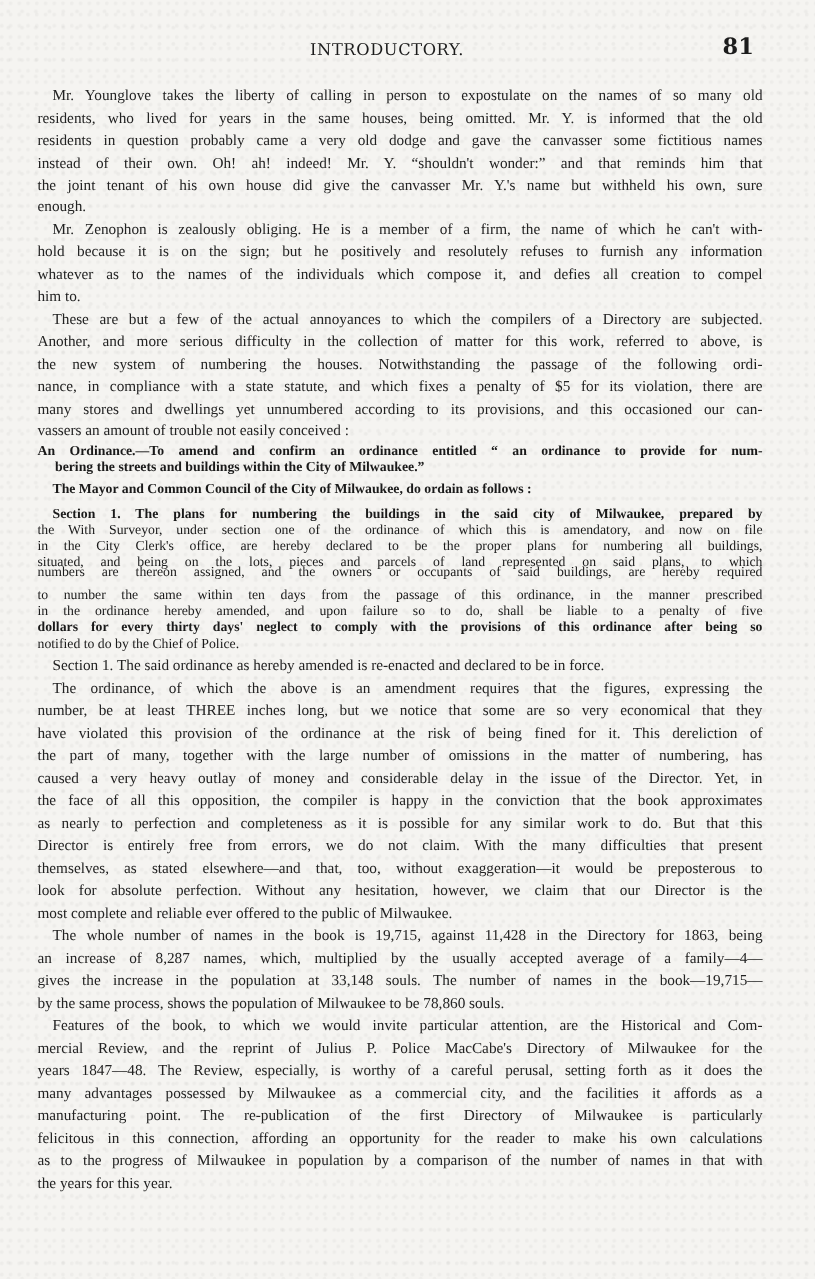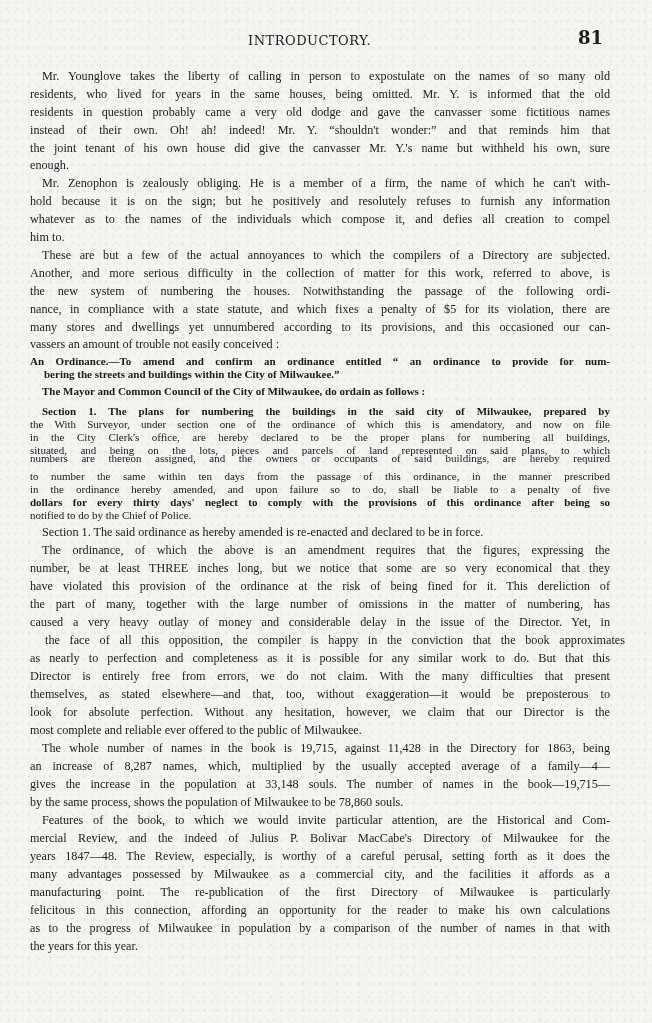--- a/index.html
+++ b/index.html
@@ -105,38 +105,38 @@
     <div>
       <div class="line last" style="left:42px;top:524px;width:568px">Section 1. The said ordinance as hereby amended is re-enacted and declared to be in force.</div>
     </div>
 
     <div>
       <div class="line" style="left:42px;top:542px;width:568px">The ordinance, of which the above is an amendment requires that the figures, expressing the</div>
       <div class="line" style="left:30px;top:560px;width:580px">number, be at least THREE inches long, but we notice that some are so very economical that they</div>
       <div class="line" style="left:30px;top:578px;width:580px">have violated this provision of the ordinance at the risk of being fined for it. This dereliction of</div>
       <div class="line" style="left:30px;top:596px;width:580px">the part of many, together with the large number of omissions in the matter of numbering, has</div>
       <div class="line" style="left:30px;top:614px;width:580px">caused a very heavy outlay of money and considerable delay in the issue of the Director. Yet, in</div>
-      <div class="line" style="left:45px;top:632px;width:580px">the face of all this opposition, the compiler is happy in the conviction that the book approximates</div>
+      <div class="line" style="left:30px;top:632px;width:580px">the face of all this opposition, the compiler is happy in the conviction that the book approximates</div>
       <div class="line" style="left:30px;top:650px;width:580px">as nearly to perfection and completeness as it is possible for any similar work to do. But that this</div>
       <div class="line" style="left:30px;top:668px;width:580px">Director is entirely free from errors, we do not claim. With the many difficulties that present</div>
       <div class="line" style="left:30px;top:686px;width:580px">themselves, as stated elsewhere—and that, too, without exaggeration—it would be preposterous to</div>
       <div class="line" style="left:30px;top:704px;width:580px">look for absolute perfection. Without any hesitation, however, we claim that our Director is the</div>
       <div class="line last" style="left:30px;top:722px;width:580px">most complete and reliable ever offered to the public of Milwaukee.</div>
     </div>
 
     <div>
       <div class="line" style="left:42px;top:740px;width:568px">The whole number of names in the book is 19,715, against 11,428 in the Directory for 1863, being</div>
       <div class="line" style="left:30px;top:758px;width:580px">an increase of 8,287 names, which, multiplied by the usually accepted average of a family—4—</div>
       <div class="line" style="left:30px;top:776px;width:580px">gives the increase in the population at 33,148 souls. The number of names in the book—19,715—</div>
       <div class="line last" style="left:30px;top:794px;width:580px">by the same process, shows the population of Milwaukee to be 78,860 souls.</div>
     </div>
 
     <div>
       <div class="line" style="left:42px;top:812px;width:568px">Features of the book, to which we would invite particular attention, are the Historical and Com-</div>
-      <div class="line" style="left:30px;top:830px;width:580px">mercial Review, and the indeed of Julius P. Bolivar MacCabe's Directory of Milwaukee for the</div>
+      <div class="line" style="left:30px;top:830px;width:580px">mercial Review, and the reprint of Julius P. Police MacCabe's Directory of Milwaukee for the</div>
       <div class="line" style="left:30px;top:848px;width:580px">years 1847—48. The Review, especially, is worthy of a careful perusal, setting forth as it does the</div>
       <div class="line" style="left:30px;top:866px;width:580px">many advantages possessed by Milwaukee as a commercial city, and the facilities it affords as a</div>
       <div class="line" style="left:30px;top:884px;width:580px">manufacturing point. The re-publication of the first Directory of Milwaukee is particularly</div>
       <div class="line" style="left:30px;top:902px;width:580px">felicitous in this connection, affording an opportunity for the reader to make his own calculations</div>
       <div class="line" style="left:30px;top:920px;width:580px">as to the progress of Milwaukee in population by a comparison of the number of names in that with</div>
       <div class="line last" style="left:30px;top:938px;width:580px">the years for this year.</div>
     </div>
   </div>
 </div>
 

